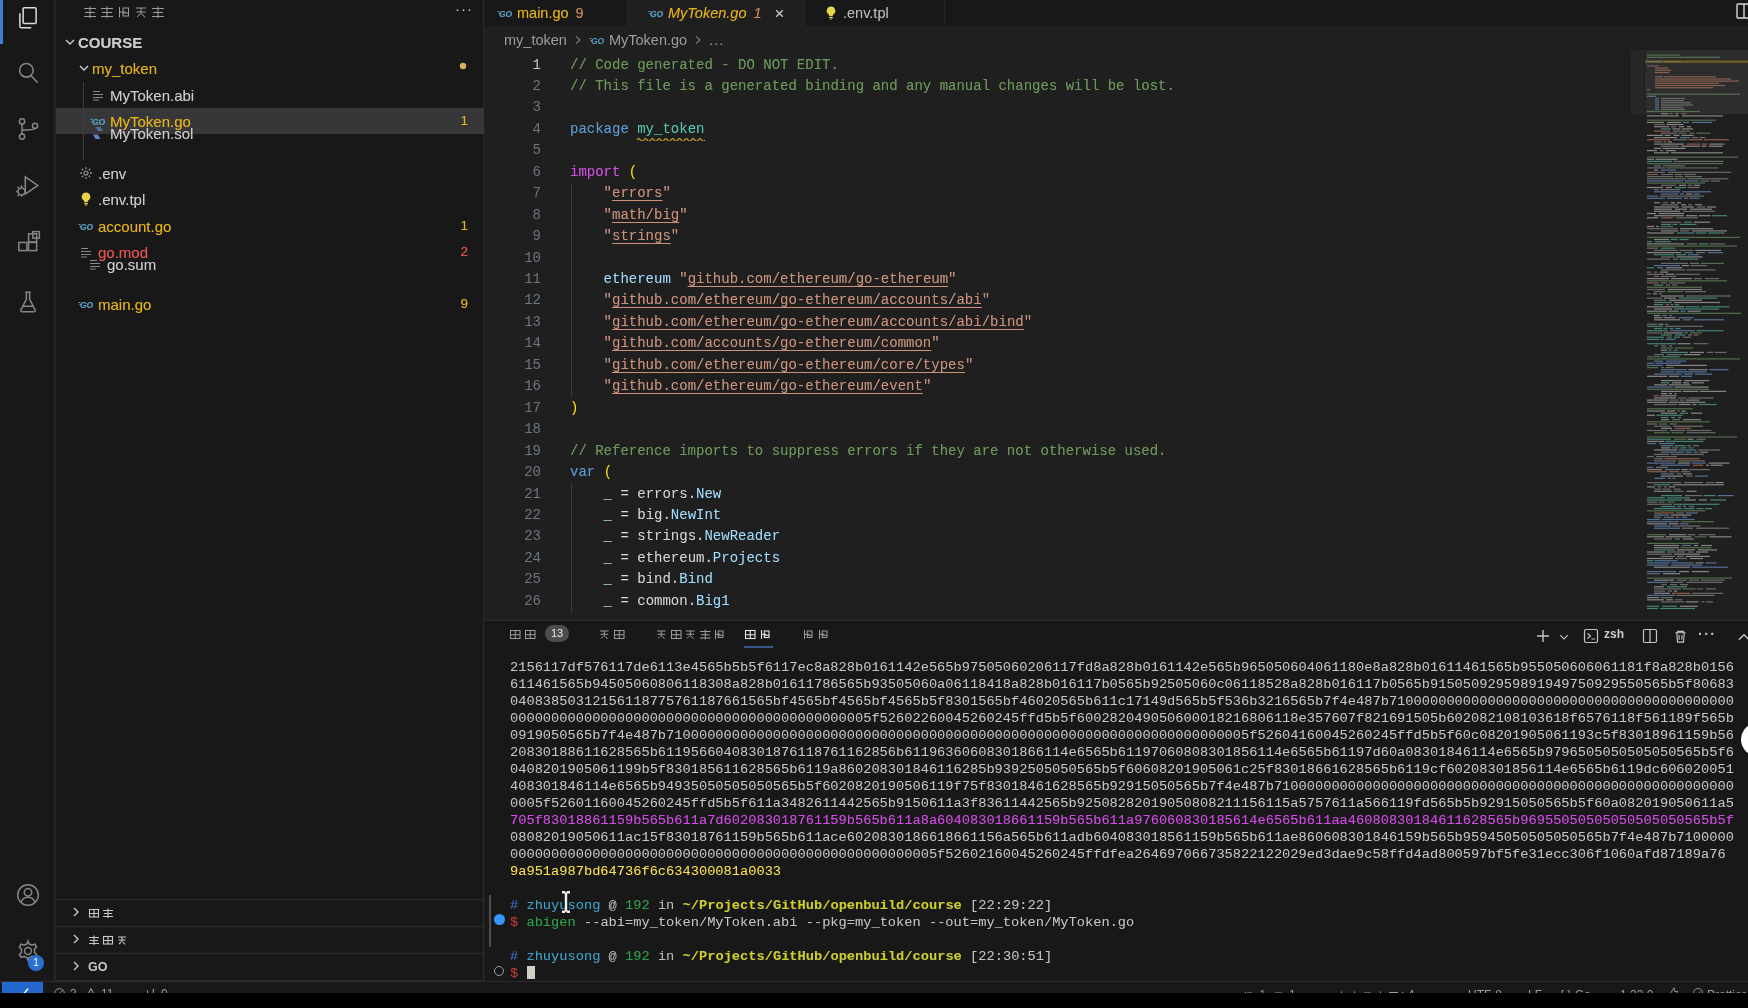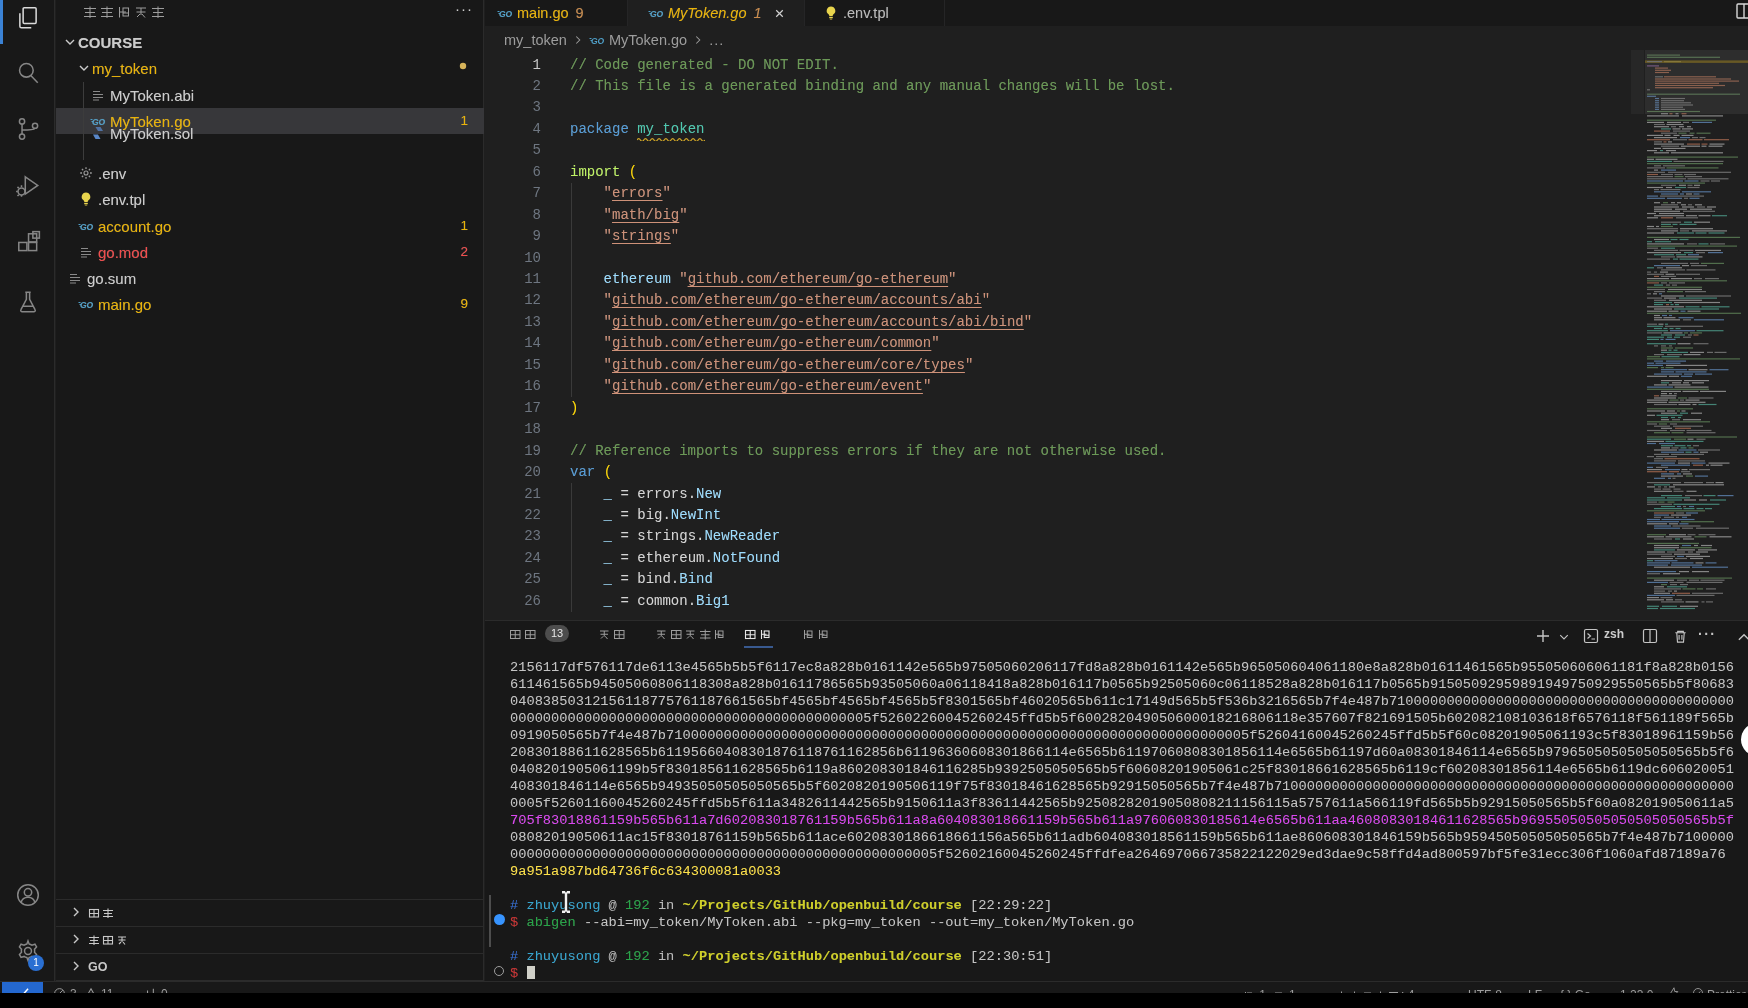--- a/index.html
+++ b/index.html
@@ -21,21 +21,21 @@
 #indentg{left:27px;top:82px;width:1px;height:78px;background:#3c3c3c}
 .botrow{position:absolute;left:0;width:428px;height:27px;border-top:1px solid #2b2b2b;color:#c8c8c8;font-weight:bold;font-size:12.5px;line-height:27px}
 
 #tabbar{left:485px;top:0;width:1263px;height:26px;background:#181818}
 .tab{text-shadow:0 0 0.7px rgba(230,230,230,0.3);position:absolute;top:0;height:26px;line-height:26px;font-size:14.5px;border-right:1px solid #252526;white-space:nowrap}
 #tab2{background:#1f1f1f}
 #crumbs{left:485px;top:26px;width:1263px;height:28px;background:#1f1f1f;color:#9d9d9d;font-size:14.5px;line-height:28px;white-space:nowrap}
 #lnums{left:485px;top:54.5px;width:56px;text-align:right;color:#6e7681;font:14px "Liberation Mono",monospace;line-height:21.45px;white-space:pre}
 #lnums b{color:#c8c8c8;font-weight:normal}
 #code{left:570px;top:54.5px;color:#cccccc;font:14px "Liberation Mono",monospace;line-height:21.45px;white-space:pre;text-shadow:0 0 0.6px rgba(220,220,220,0.25)}
-.cgr{color:#6a9955}.ckw{color:#569cd6}.cct{color:#bef264}.cst{color:#ce9178}.cty{color:#4ec9b0}.cvr{color:#9cdcfe}.cbr{color:#ffd700}.cwh{color:#d4d4d4}
+.cgr{color:#6a9955}.ckw{color:#569cd6}.cct{color:#d946ef}.cst{color:#ce9178}.cty{color:#4ec9b0}.cvr{color:#9cdcfe}.cbr{color:#ffd700}.cwh{color:#d4d4d4}
 .lnk{text-decoration:underline;text-underline-offset:3px}
 .wavy{border-bottom:0}
 .ig{position:absolute;width:1px;background:#3a3a3a}
 
 #minimap{left:1645px;top:50px}
 #mmslider{left:1645px;top:50px;width:103px;height:64px;background:rgba(120,120,120,0.16)}
 #scrollsl{left:1631px;top:50px;width:13px;height:64px;background:rgba(121,121,121,0.10)}
 
 #panel{left:485px;top:620px;width:1263px;height:361px;background:#181818;border-top:1px solid #2b2b2b}
 .ptab{position:absolute;top:0;height:27px;line-height:27px;font-size:12.5px;color:#9d9d9d;white-space:nowrap}
@@ -144,21 +144,21 @@
         <rect x="6.2" y="11.8" width="3.6" height="1.4" fill="#e8d44d"></rect>
         <rect x="6.8" y="13.6" width="2.4" height="1" fill="#b8a83d"></rect>
       </svg><span class="lbl " style="">.env.tpl</span></div>
     <div class="row" style="top:213px;padding-left:22px"><svg class="fico" viewBox="0 0 16 16">
         <text x="2" y="11.5" font-family="Liberation Sans" font-style="italic" font-weight="bold" font-size="8.5" fill="#4f9fc8">GO</text>
         <path d="M0.5 6.5 h2 M1.5 8.5 h1.5" stroke="#4f9fc8" stroke-width="1"></path>
       </svg><span class="lbl gold" style="">account.go</span><span class="badge gold">1</span></div>
     <div class="row" style="top:239px;padding-left:22px"><svg class="fico" viewBox="0 0 16 16">
         <path d="M3 4.5 h7 M3 7.5 h10 M3 10.5 h10 M3 13 h6" stroke="#8a8a8a" stroke-width="1.2"></path>
       </svg><span class="lbl red" style="">go.mod</span><span class="badge red">2</span></div>
-    <div class="row" style="top:265px;padding-left:11px"><svg class="fico" viewBox="0 0 16 16">
+    <div class="row" style="top:251px;padding-left:31px"><svg class="fico" viewBox="0 0 16 16">
         <path d="M3 4.5 h7 M3 7.5 h10 M3 10.5 h10 M3 13 h6" stroke="#8a8a8a" stroke-width="1.2"></path>
       </svg><span class="lbl " style="">go.sum</span></div>
     <div class="row" style="top:291px;padding-left:22px"><svg class="fico" viewBox="0 0 16 16">
         <text x="2" y="11.5" font-family="Liberation Sans" font-style="italic" font-weight="bold" font-size="8.5" fill="#4f9fc8">GO</text>
         <path d="M0.5 6.5 h2 M1.5 8.5 h1.5" stroke="#4f9fc8" stroke-width="1"></path>
       </svg><span class="lbl gold" style="">main.go</span><span class="badge gold">9</span></div>
  <div class="botrow" style="top:899px;padding-left:12px"><svg class="chev" viewBox="0 0 16 16">
         <path d="M6 4 l4 4 -4 4" stroke="#c8c8c8" stroke-width="1.4" fill="none"></path>
       </svg><span style="margin-left:4px"><svg width="12" height="12" viewBox="0 0 12 12" style="margin-right:2px;vertical-align:-2px">
           <rect x="1.5" y="2.5" width="9" height="7.5" stroke="#c8c8c8" stroke-width="1.1" fill="none"></rect>
@@ -243,31 +243,31 @@
 <span class="ckw">package</span> <span class="cty wavy" id="mytok">my_token</span>
 
 <span class="cct">import</span> <span class="cbr">(</span>
     <span class="cst">"</span><span class="cst lnk">errors</span><span class="cst">"</span>
     <span class="cst">"</span><span class="cst lnk">math/big</span><span class="cst">"</span>
     <span class="cst">"</span><span class="cst lnk">strings</span><span class="cst">"</span>
 
     <span class="cvr">ethereum</span> <span class="cst">"</span><span class="cst lnk">github.com/ethereum/go-ethereum</span><span class="cst">"</span>
     <span class="cst">"</span><span class="cst lnk">github.com/ethereum/go-ethereum/accounts/abi</span><span class="cst">"</span>
     <span class="cst">"</span><span class="cst lnk">github.com/ethereum/go-ethereum/accounts/abi/bind</span><span class="cst">"</span>
-    <span class="cst">"</span><span class="cst lnk">github.com/ethereum/go-ethereum/common</span><span class="cst">"</span>
+    <span class="cst">"</span><span class="cst lnk">github.com/accounts/go-ethereum/common</span><span class="cst">"</span>
     <span class="cst">"</span><span class="cst lnk">github.com/ethereum/go-ethereum/core/types</span><span class="cst">"</span>
     <span class="cst">"</span><span class="cst lnk">github.com/ethereum/go-ethereum/event</span><span class="cst">"</span>
 <span class="cbr">)</span>
 
 <span class="cgr">// Reference imports to suppress errors if they are not otherwise used.</span>
 <span class="ckw">var</span> <span class="cbr">(</span>
     <span class="cvr">_</span> <span class="cwh">=</span> <span class="cwh">errors</span><span class="cwh">.</span><span class="cvr">New</span>
     <span class="cvr">_</span> <span class="cwh">=</span> <span class="cwh">big</span><span class="cwh">.</span><span class="cvr">NewInt</span>
     <span class="cvr">_</span> <span class="cwh">=</span> <span class="cwh">strings</span><span class="cwh">.</span><span class="cvr">NewReader</span>
-    <span class="cvr">_</span> <span class="cwh">=</span> <span class="cwh">ethereum</span><span class="cwh">.</span><span class="cvr">NotFound</span>
+    <span class="cvr">_</span> <span class="cwh">=</span> <span class="cwh">ethereum</span><span class="cwh">.</span><span class="cvr">Projects</span>
     <span class="cvr">_</span> <span class="cwh">=</span> <span class="cwh">bind</span><span class="cwh">.</span><span class="cvr">Bind</span>
     <span class="cvr">_</span> <span class="cwh">=</span> <span class="cwh">common</span><span class="cwh">.</span><span class="cvr">Big1</span></pre>
 <svg class="abs" style="left:637px;top:136.5px" width="68" height="4" viewBox="0 0 68 4">
     <path d="M0 3 Q1.7 0.2 3.4 3 T6.8 3 T10.2 3 T13.6 3 T17 3 T20.4 3 T23.8 3 T27.2 3 T30.6 3 T34 3 T37.4 3 T40.8 3 T44.2 3 T47.6 3 T51 3 T54.4 3 T57.8 3 T61.2 3 T64.6 3 T68 3" fill="none" stroke="#cda428" stroke-width="1.3"></path>
   </svg>
 <div class="abs ig" style="left:571px;top:183px;height:214px"></div>
 <div class="abs ig" style="left:571px;top:483px;height:129px"></div>
 
 <svg class="abs" id="minimap" width="103" height="564">
     <rect x="2.0" y="4.5" width="33.0" height="1.2" fill="#54734f" opacity="0.95"></rect>

